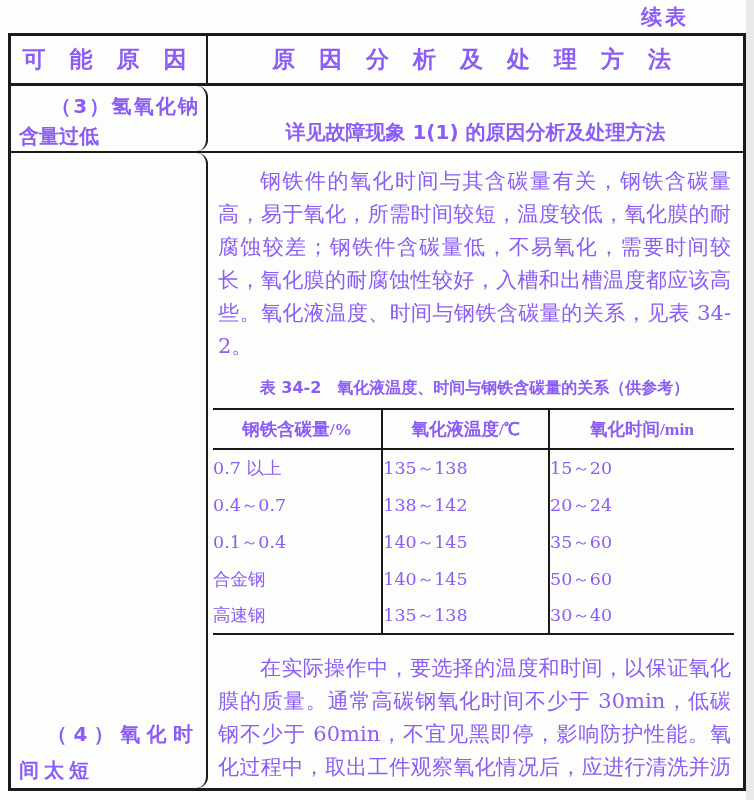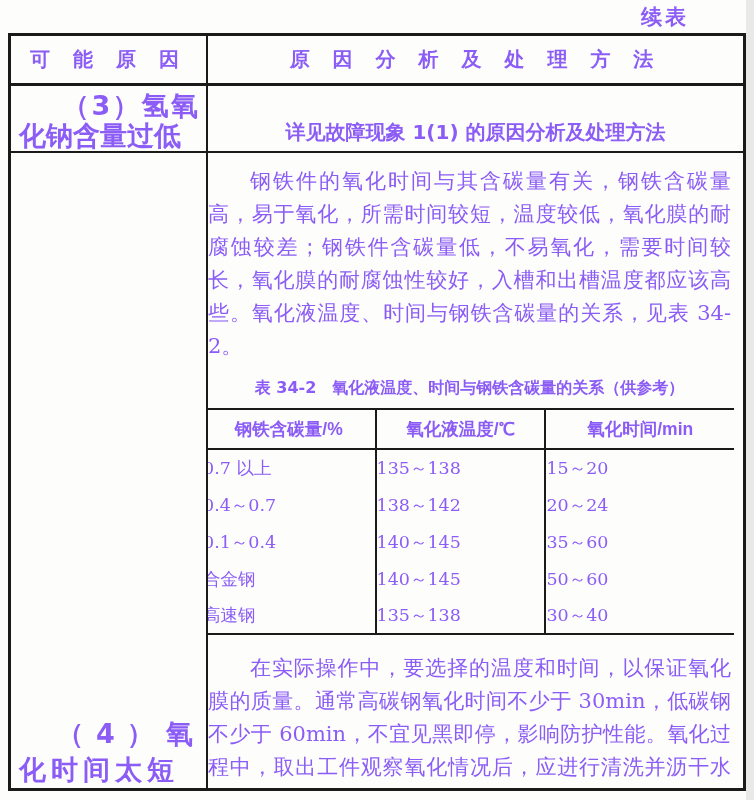--- a/index.html
+++ b/index.html
@@ -35,54 +35,55 @@
   .head-row {
     display:flex;
     height:50px;
     border-bottom:3px solid #1a1a1a;
     flex:0 0 auto;
   }
   .head-cell {
     display:flex; align-items:center; justify-content:center;
     font-family:"DejaVu Sans","Liberation Sans",sans-serif;
     font-weight:bold;
-    font-size:20px;
+    font-size:23px;
     letter-spacing:8px;
   }
   .col-cause { width:197px; border-right:2px solid #1a1a1a; flex:0 0 auto; }
   .col-analysis { flex:1 1 auto; }
   .row3 {
     display:flex;
     height:67px;
     border-bottom:2px solid #1a1a1a;
     flex:0 0 auto;
   }
   .row4 { display:flex; flex:1 1 auto; min-height:0; }
   .cause-cell {
     font-family:"DejaVu Sans","Liberation Sans",sans-serif;
     font-weight:bold;
-    font-size:27px;
+    font-size:20px;
     line-height:30px;
     padding:5px 8px 0 8px;
+    border-radius:11px;
   }
   .cause-text { text-indent:1.6em; text-align:justify; }
   .row3 .analysis-cell {
     display:flex; align-items:center; justify-content:center;
     font-family:"DejaVu Sans","Liberation Sans",sans-serif;
     font-weight:bold;
     font-size:20px;
     padding:0 10px;
     margin-top:28px;
   }
   .row4 .cause-cell {
     display:flex; align-items:flex-end;
     padding:0 8px;
   }
   .row4 .cause-text { letter-spacing:5px; text-indent:1.4em; line-height:36px; }
-  .row4 .analysis-cell { padding:2px 12px 0 0; overflow:hidden; }
+  .row4 .analysis-cell { padding:2px 12px 0 10px; overflow:hidden; }
   .body-para {
     font-size:21px;
     line-height:33px;
     text-align:justify;
     text-indent:2em;
     margin-top:10px;
   }
   .inner-caption {
     font-family:"DejaVu Sans","Liberation Sans",sans-serif;
     font-weight:bold;
@@ -92,21 +93,21 @@
   }
   table.inner-table {
     width:calc(100% + 8px);
     margin-left:-5px;
     border-collapse:collapse;
     border-top:2px solid #1a1a1a;
     border-bottom:2px solid #1a1a1a;
     table-layout:fixed;
   }
   table.inner-table th {
-    font-family:Liberation Sans, sans-serif;
+    font-family:Liberation Serif, serif;
     font-weight:bold;
     font-size:17.5px;
     height:40px;
     border-bottom:2px solid #1a1a1a;
     text-align:center;
     vertical-align:middle;
   }
   table.inner-table td {
     font-size:17.5px;
     height:37px;

